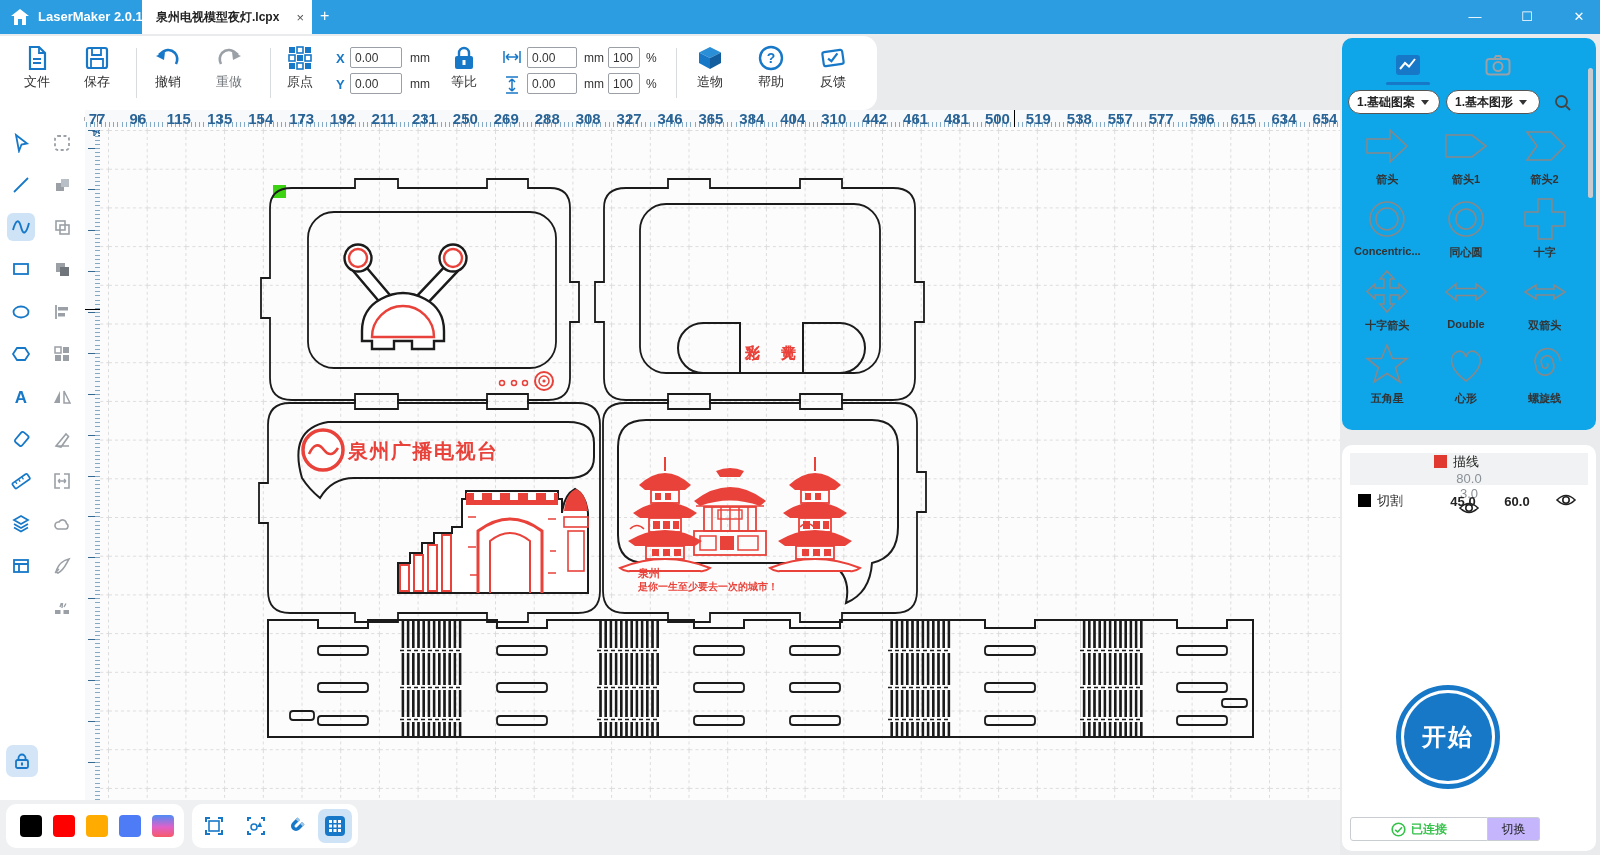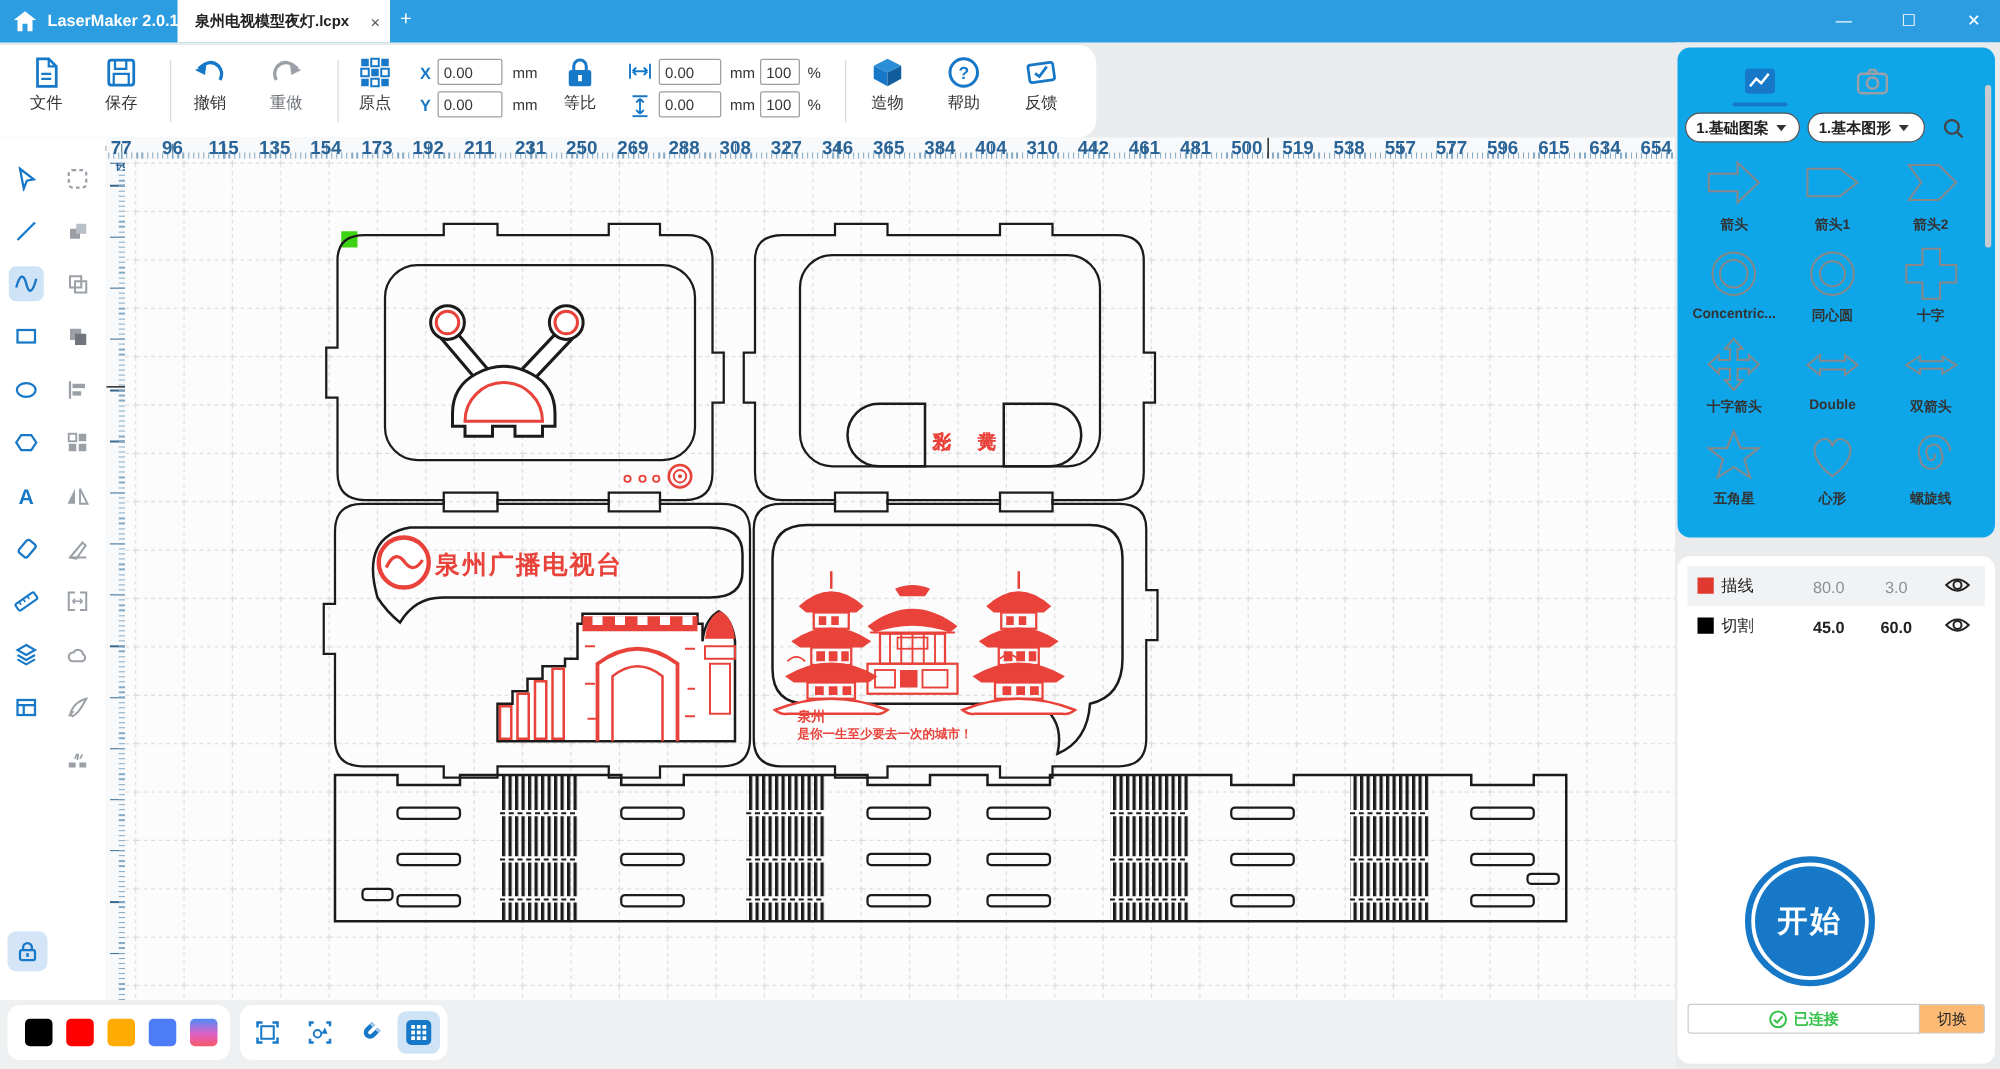--- a/index.html
+++ b/index.html
@@ -88,35 +88,35 @@
   .shape-label { font-size:11px; font-weight:bold; color:#333; margin-top:2px; white-space:nowrap; }
   #gal-scroll { position:absolute; right:3px; top:30px; width:5px; height:130px; background:#c8ccd0; border-radius:3px; }
 
   #proc-card { position:absolute; left:2px; top:411px; width:254px; height:406px; background:#fff; border-radius:10px; }
   #proc-table { position:absolute; left:8px; top:8px; width:238px; font-size:13px; }
   #proc-head { display:flex; background:#1778c8; color:#fff; font-weight:bold; height:28px;
     align-items:center; border-radius:3px 3px 0 0; }
   .pc1{ width:86px; padding-left:8px; } .pc2{ width:54px; text-align:center; }
   .pc3{ width:54px; text-align:center; } .pc4{ width:44px; text-align:center; }
   .proc-row { display:flex; align-items:center; height:32px; color:#222; }
-  .proc-row.alt { background:#f1f2f3; }
+  .proc-row.alt { background:#f1f2f3;flex-direction:column; }
   .cswatch { display:inline-block; width:13px; height:13px; margin-right:6px; vertical-align:-2px; }
   .val-dim { color:#8a9097; }
   .val-strong { font-weight:bold; }
 
   #start-wrap { position:absolute; left:54px; top:240px; width:104px; height:104px; border-radius:50%;
     border:5px solid #1778c8; background:#fff; display:flex; align-items:center; justify-content:center; }
   #start-btn { width:88px; height:88px; border-radius:50%; background:#1778c8; color:#fff; font-size:24px;
     font-weight:bold; display:flex; align-items:center; justify-content:center; letter-spacing:2px; }
 
-  #status-row { position:absolute; left:8px; top:358px; width:238px; height:24px; display:flex; }
+  #status-row { position:absolute; left:8px; top:372px; width:190px; height:24px; display:flex; }
   #conn-box { flex:1; border:1px solid #c9cdd1; border-radius:3px 0 0 3px; background:#fff;
     display:flex; align-items:center; justify-content:center; font-size:12px; font-weight:bold; color:#35c24a; }
   #conn-box svg { margin-right:5px; }
-  #switch-btn { width:52px; background:#fdba74; border:1px solid #c9cdd1; border-left:none;
+  #switch-btn { width:52px; background:#c4b5fd; border:1px solid #c9cdd1; border-left:none;
     border-radius:0 3px 3px 0; font-size:12px; color:#222; display:flex; align-items:center; justify-content:center; }
 </style>
 </head>
 <body>
 
 <div id="titlebar">
   <span id="home-btn">
     <svg width="24" height="24" viewBox="0 0 24 24">
         <path d="M12,4 L21,11 H18 V20 H14 V14 H10 V20 H6 V11 H3 Z" fill="#fff"></path>
       </svg>

